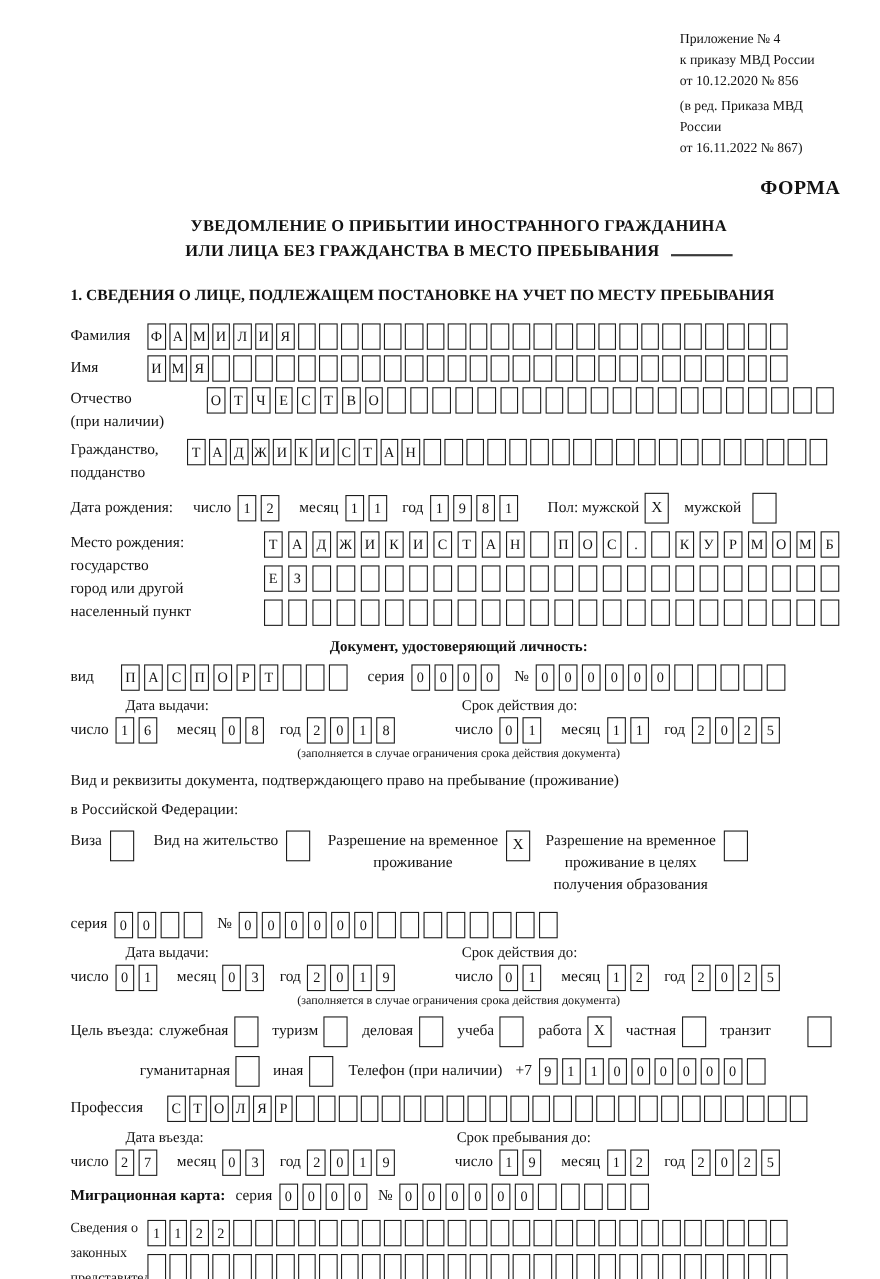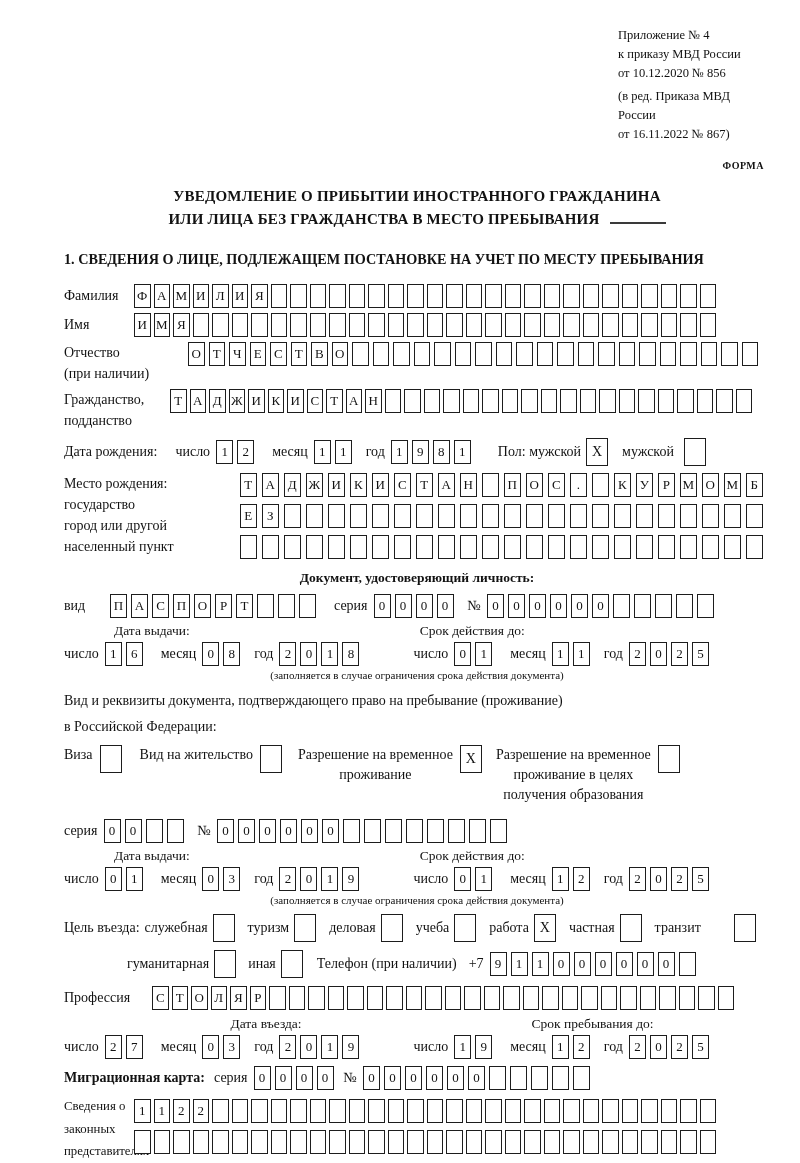--- a/index.html
+++ b/index.html
@@ -6,21 +6,21 @@
   body{
     width:800px;height:1163px;overflow:hidden;
     font-family:"Liberation Serif","DejaVu Serif",serif;
     color:#121212;font-size:14px;
   }
   .page{box-sizing:border-box;width:800px;padding:26px 30px 0 64px;}
 
   
   .appendix{margin-left:554px;font-size:12.5px;line-height:1.5;}
   .appendix .grp2{margin-top:5px;}
-  .forma{font-weight:bold;text-align:right;padding-right:6px;margin-top:16px;font-size:10px;letter-spacing:.5px;}
+  .forma{font-weight:bold;text-align:right;padding-right:6px;margin-top:16px;font-size:18px;letter-spacing:.5px;}
 
   
   .title{text-align:center;font-weight:bold;font-size:15px;line-height:1.55;margin-top:14px;letter-spacing:.2px;}
   .title-underline{display:inline-block;width:56px;border-bottom:2px solid #3a3a3a;margin-left:10px;}
   .section-heading{font-weight:bold;font-size:14.2px;margin:20px 0 16px 0;}
 
   
   .cells{display:flex;flex-wrap:nowrap;align-items:center;}
   .cell{
     flex:none;display:inline-flex;align-items:center;justify-content:center;
@@ -625,21 +625,21 @@
         <span class="cell"></span>
         <span class="cell"></span>
         <span class="cell"></span>
         <span class="cell"></span>
         <span class="cell"></span>
         <span class="cell"></span>
         <span class="cell"></span>
       </span>
   </div>
 
-  <div class="date-heads" style="margin-top:6px;justify-content:center;">
+  <div class="date-heads" style="margin-top:6px;">
     <span class="dh1">Дата въезда:</span>
     <span class="dh2">Срок пребывания до:</span>
   </div>
   <div class="date-row" style="margin-bottom:7px;">
     <span class="dlabel">число</span>
     <span class="cells date">
         <span class="cell">2</span>
         <span class="cell">7</span>
       </span>
     <span class="dlabel ml14">месяц</span>

